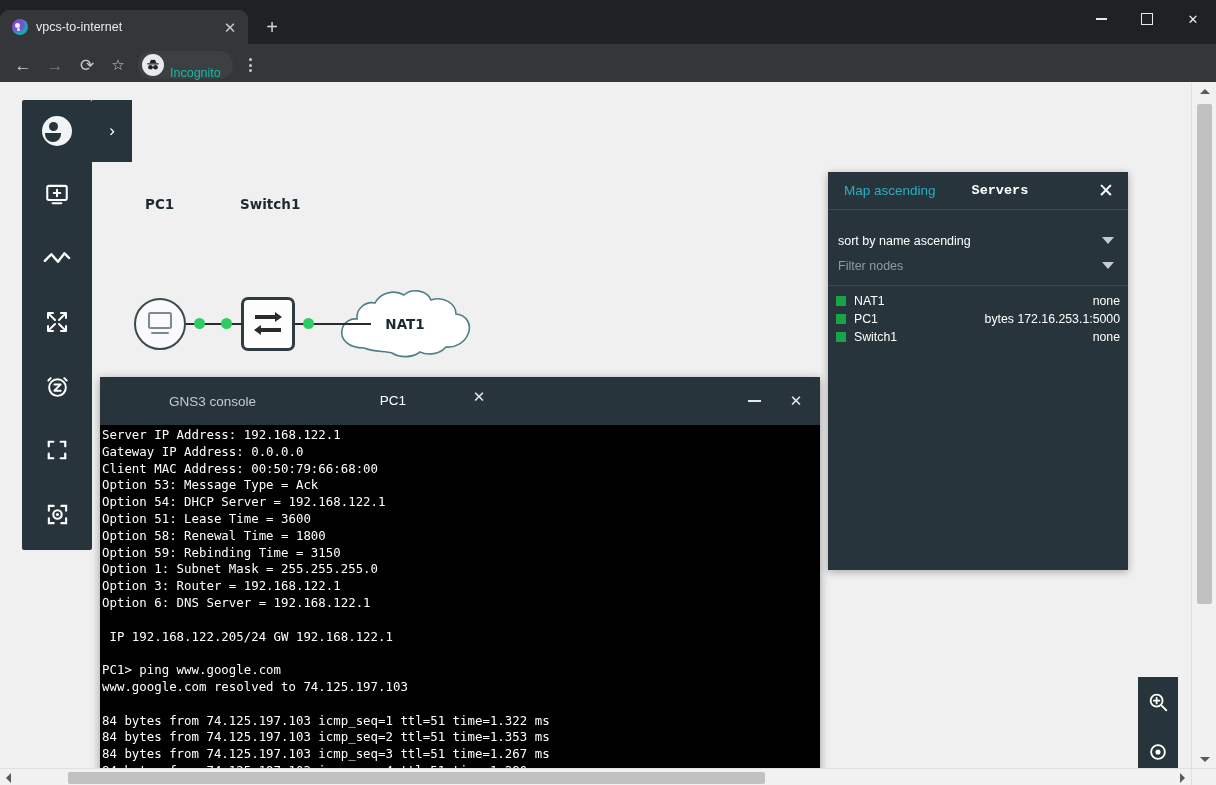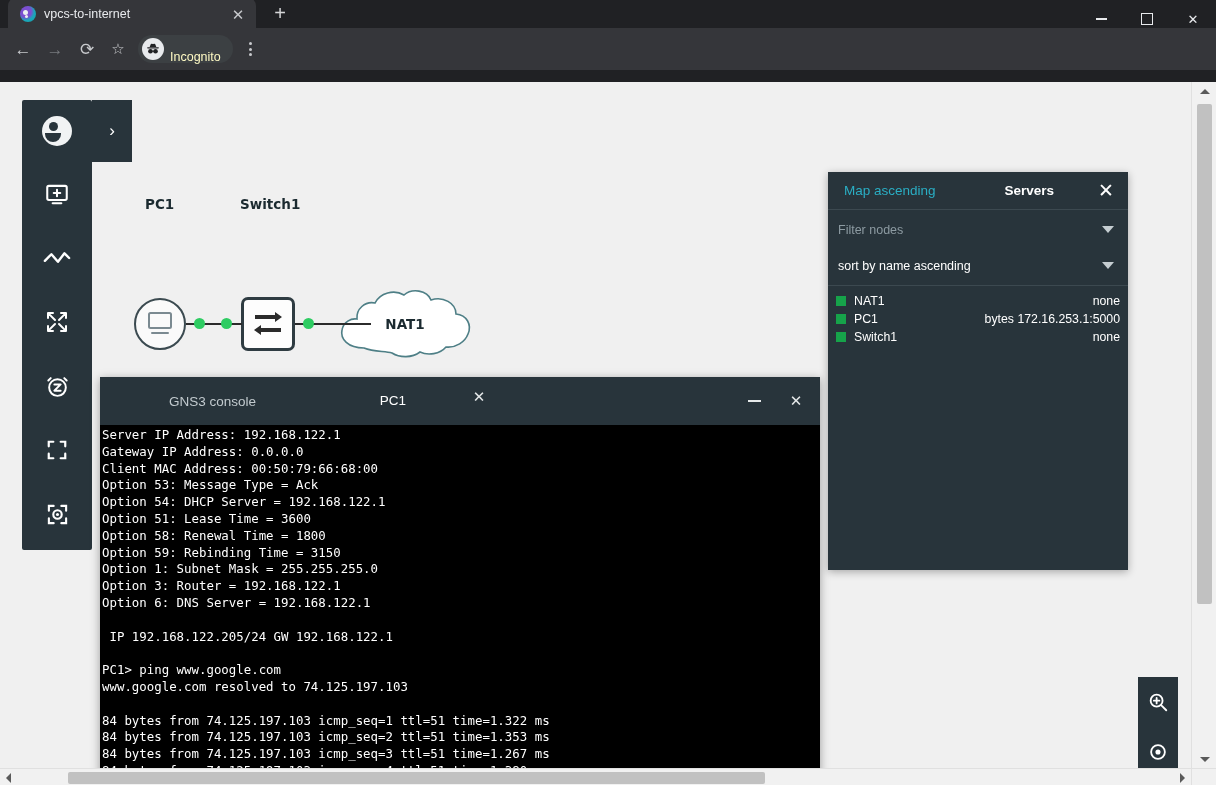--- a/index.html
+++ b/index.html
@@ -7,22 +7,22 @@
     width: 1216px; height: 785px;
     overflow: hidden;
     font-family: "Liberation Sans", sans-serif;
     background: #202124;
   }
 
   
   .browser { width: 1216px; height: 785px; position: relative; background: #202124; }
 
   .tabstrip {
-    height: 28px; background: #202124;
-    display: flex; align-items: center; padding-left: 8px;
+    height: 44px; background: #202124;
+    display: flex; align-items: flex-end; 
     position: relative;
   }
   .tab {
     width: 248px; height: 34px;
     background: #35363a; border-radius: 9px 9px 0 0;
     display: flex; align-items: center; padding: 0 8px 0 12px;
     position: relative; gap: 8px;
   }
   .favicon {
     width: 16px; height: 16px; flex: 0 0 16px;
@@ -88,21 +88,21 @@
   .incognito {
     height: 28px; border-radius: 14px; background: #3c4043;
     display: flex; align-items: center; gap: 6px; padding: 0 12px 0 4px;
     margin-left: 4px;
   }
   .incog-av {
     width: 22px; height: 22px; border-radius: 50%; background: #e8eaed;
     display:flex; align-items:center; justify-content:center;
   }
   .incog-av svg { display:block; }
-  .incog-label { font-size: 12.5px; color: #fef9c3; margin-top: 15px; }
+  .incog-label { font-size: 12.5px; color: #14b8a6; margin-top: 15px; }
   .kebab {
     width: 28px; height: 28px; margin-left: 2px;
     display: flex; flex-direction: column; align-items: center; justify-content: center; gap: 2.5px;
   }
   .kebab i { width: 3px; height: 3px; border-radius: 50%; background: #c8cacd; display:block; }
 
   
   .viewport {
     position: absolute; left: 0; top: 82px;
     width: 1216px; height: 703px; background: #ffffff;
@@ -219,21 +219,21 @@
   .servers-panel {
     position: absolute; left: 828px; top: 90px;
     width: 300px; height: 398px; background: #28343b;
     box-shadow: 0 2px 8px rgba(0,0,0,.3); z-index: 7;
   }
   .sp-head {
     height: 38px; display: flex; align-items: center; padding: 0 10px 0 16px;
     border-bottom: 1px solid #3c4950;
   }
   .sp-tab-map { font-size: 13.5px; color: #2aaec4; }
-  .sp-tab-srv { font-size: 13.5px; color: #ffffff; font-weight: bold; margin-left: 69px; }
+  .sp-tab-srv { font-size: 13.5px; color: #ffffff; font-weight: bold; margin-left: 36px; font-family: Liberation Mono, monospace; }
   .sp-close { margin-left: auto; color: #fff; font-size: 19px; width: 24px; height: 24px;
     display:flex; align-items:center; justify-content:center; }
   .sp-select {
     height: 25px; display: flex; align-items: center;
     padding: 0 12px 0 8px; margin: 0 2px;
   }
   .sp-select .val { flex: 1; font-size: 12.5px; color: #ffffff; }
   .sp-select .val.ph { color: #8d9ba2; }
   .sp-caret {
     width: 0; height: 0; border-left: 6px solid transparent;
@@ -473,26 +473,26 @@
         </div>
       </div>
 
       <div class="servers-panel">
         <div class="sp-head">
           <span class="sp-tab-map">Map ascending</span>
           <span class="sp-tab-srv">Servers</span>
           <span class="sp-close">✕</span>
         </div>
         <div style="padding-top:7px">
+          <div class="sp-select" style="margin-top:11px">
+            <span class="val">sort by name ascending</span>
+            <span class="sp-caret"></span>
+          </div>
           <div class="sp-select">
             <span class="val ph">Filter nodes</span>
-            <span class="sp-caret"></span>
-          </div>
-          <div class="sp-select" style="margin-top:11px">
-            <span class="val">sort by name ascending</span>
             <span class="sp-caret"></span>
           </div>
         </div>
         <div class="sp-divider"></div>
         <div class="sp-list">
           <div class="sp-row">
             <span class="sp-sq"></span>
             <span class="sp-name">NAT1</span>
             <span class="sp-conn">none</span>
           </div>

